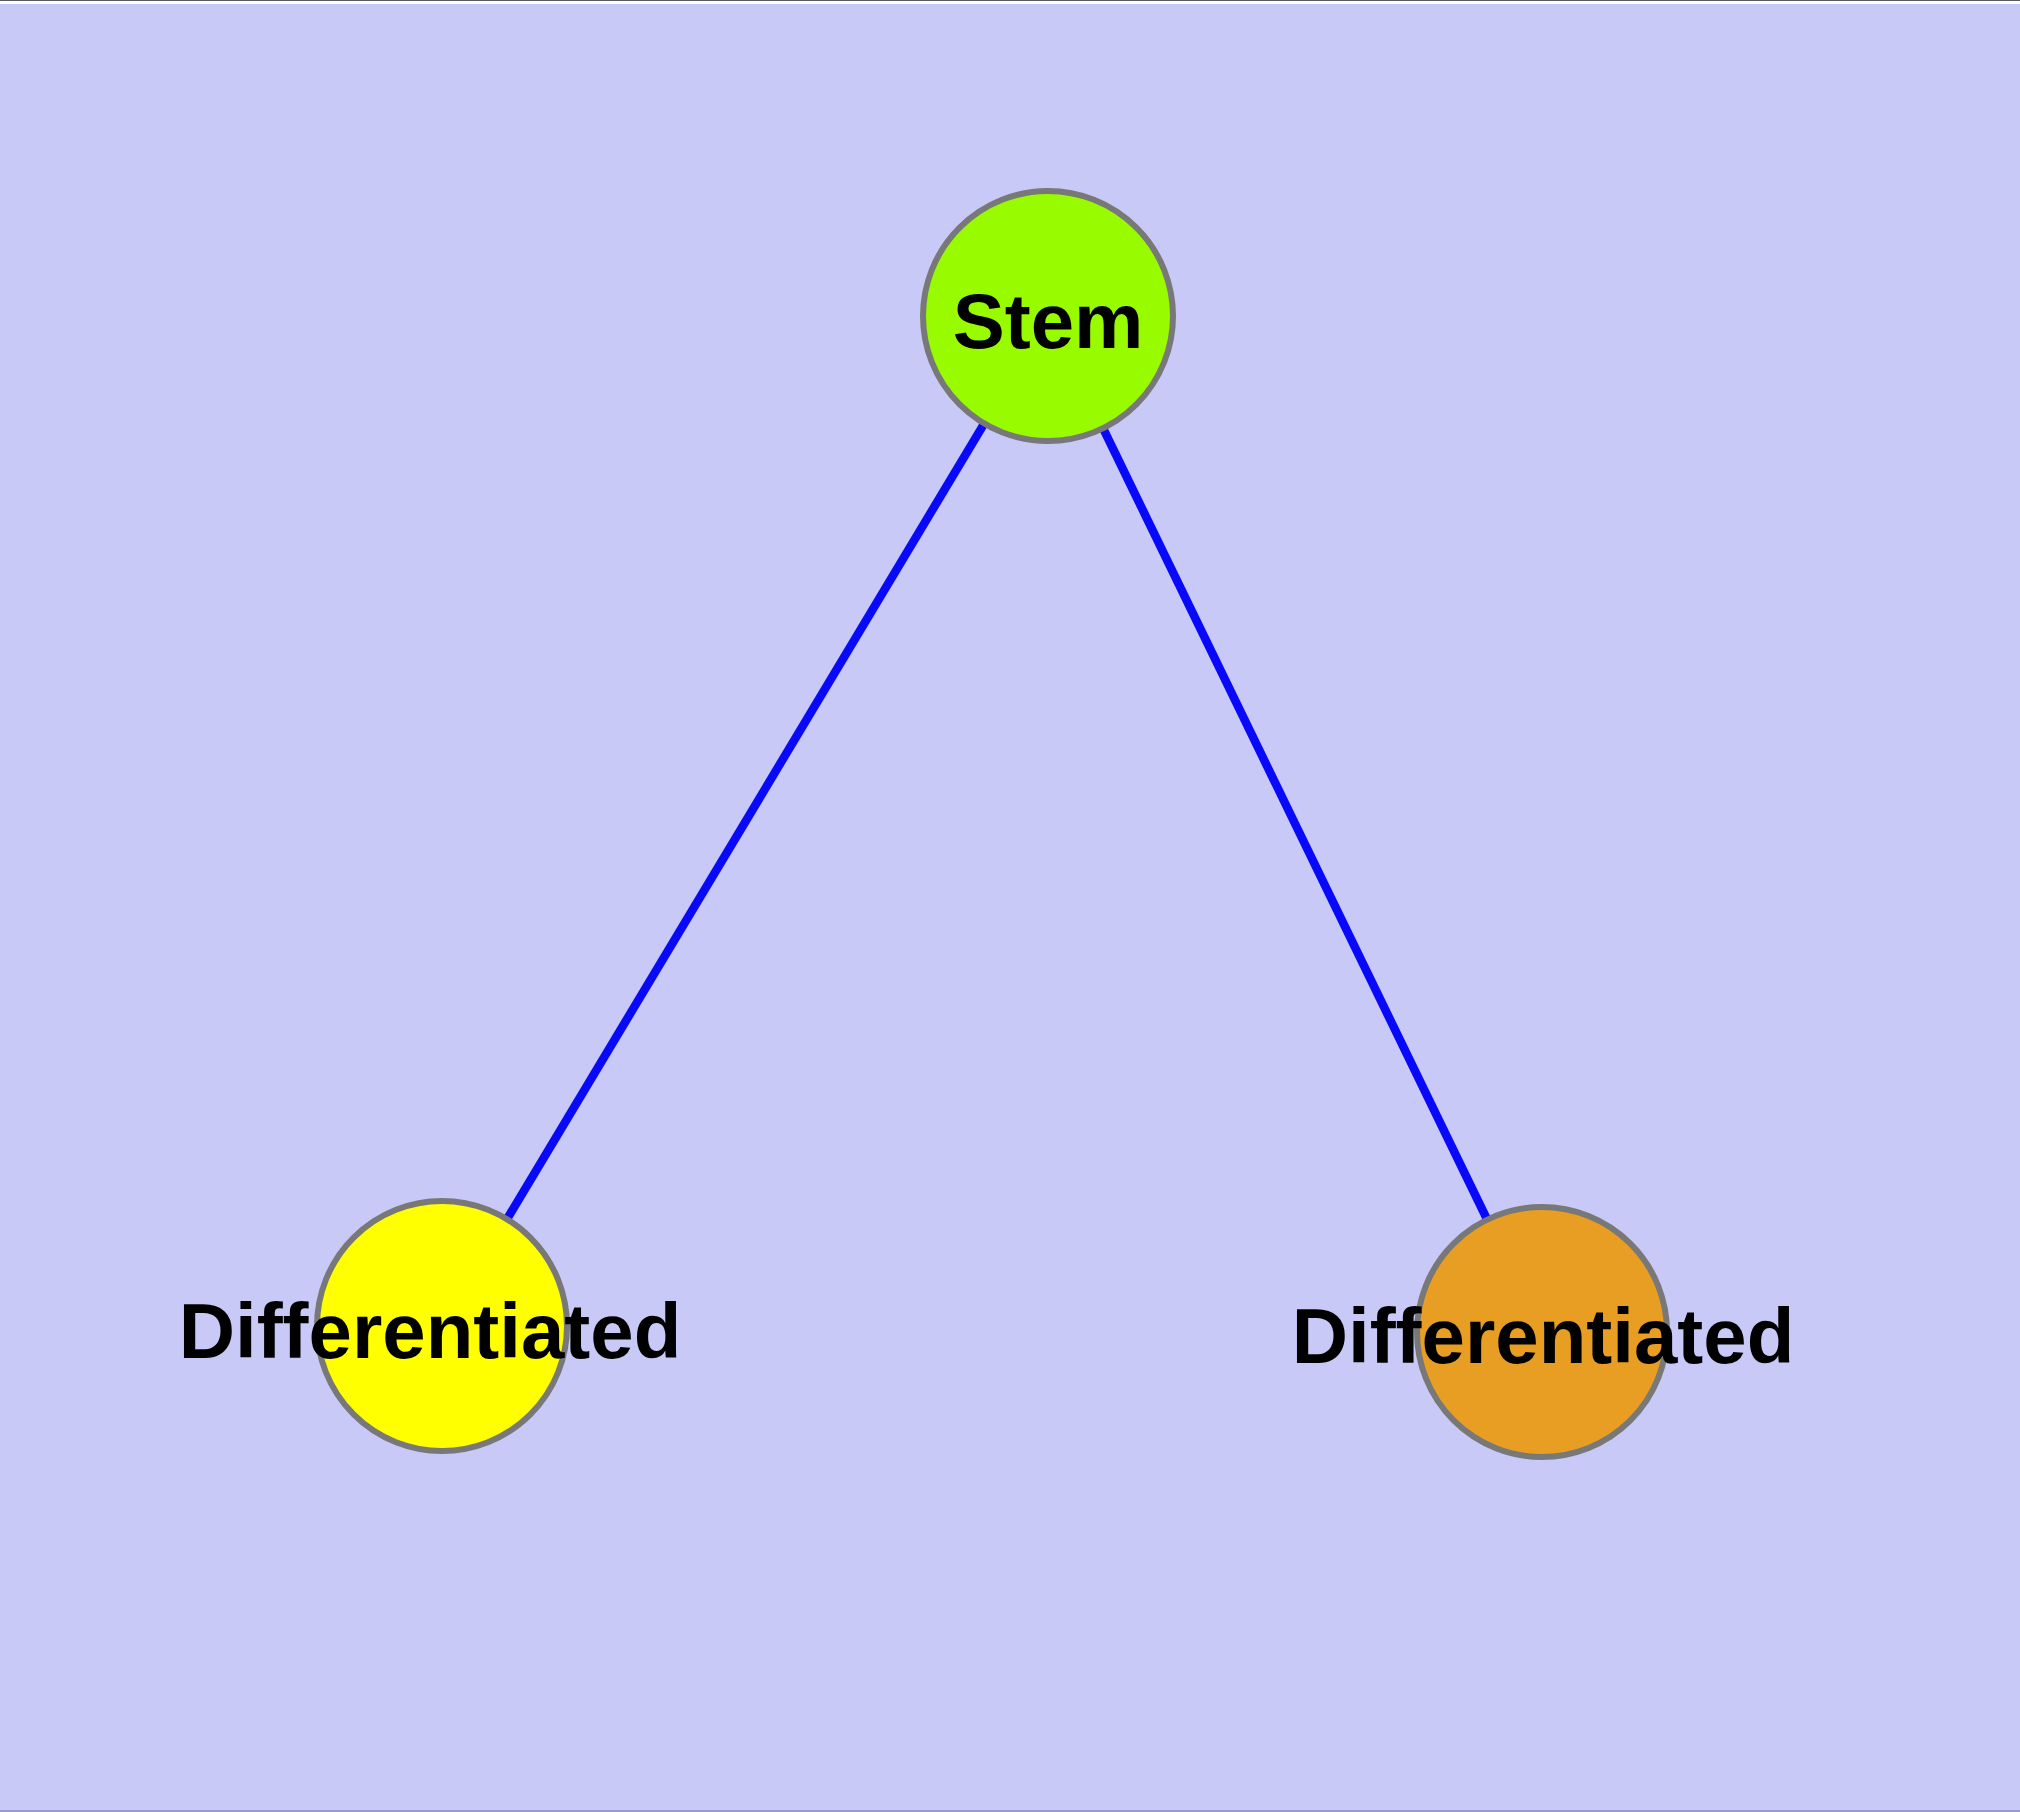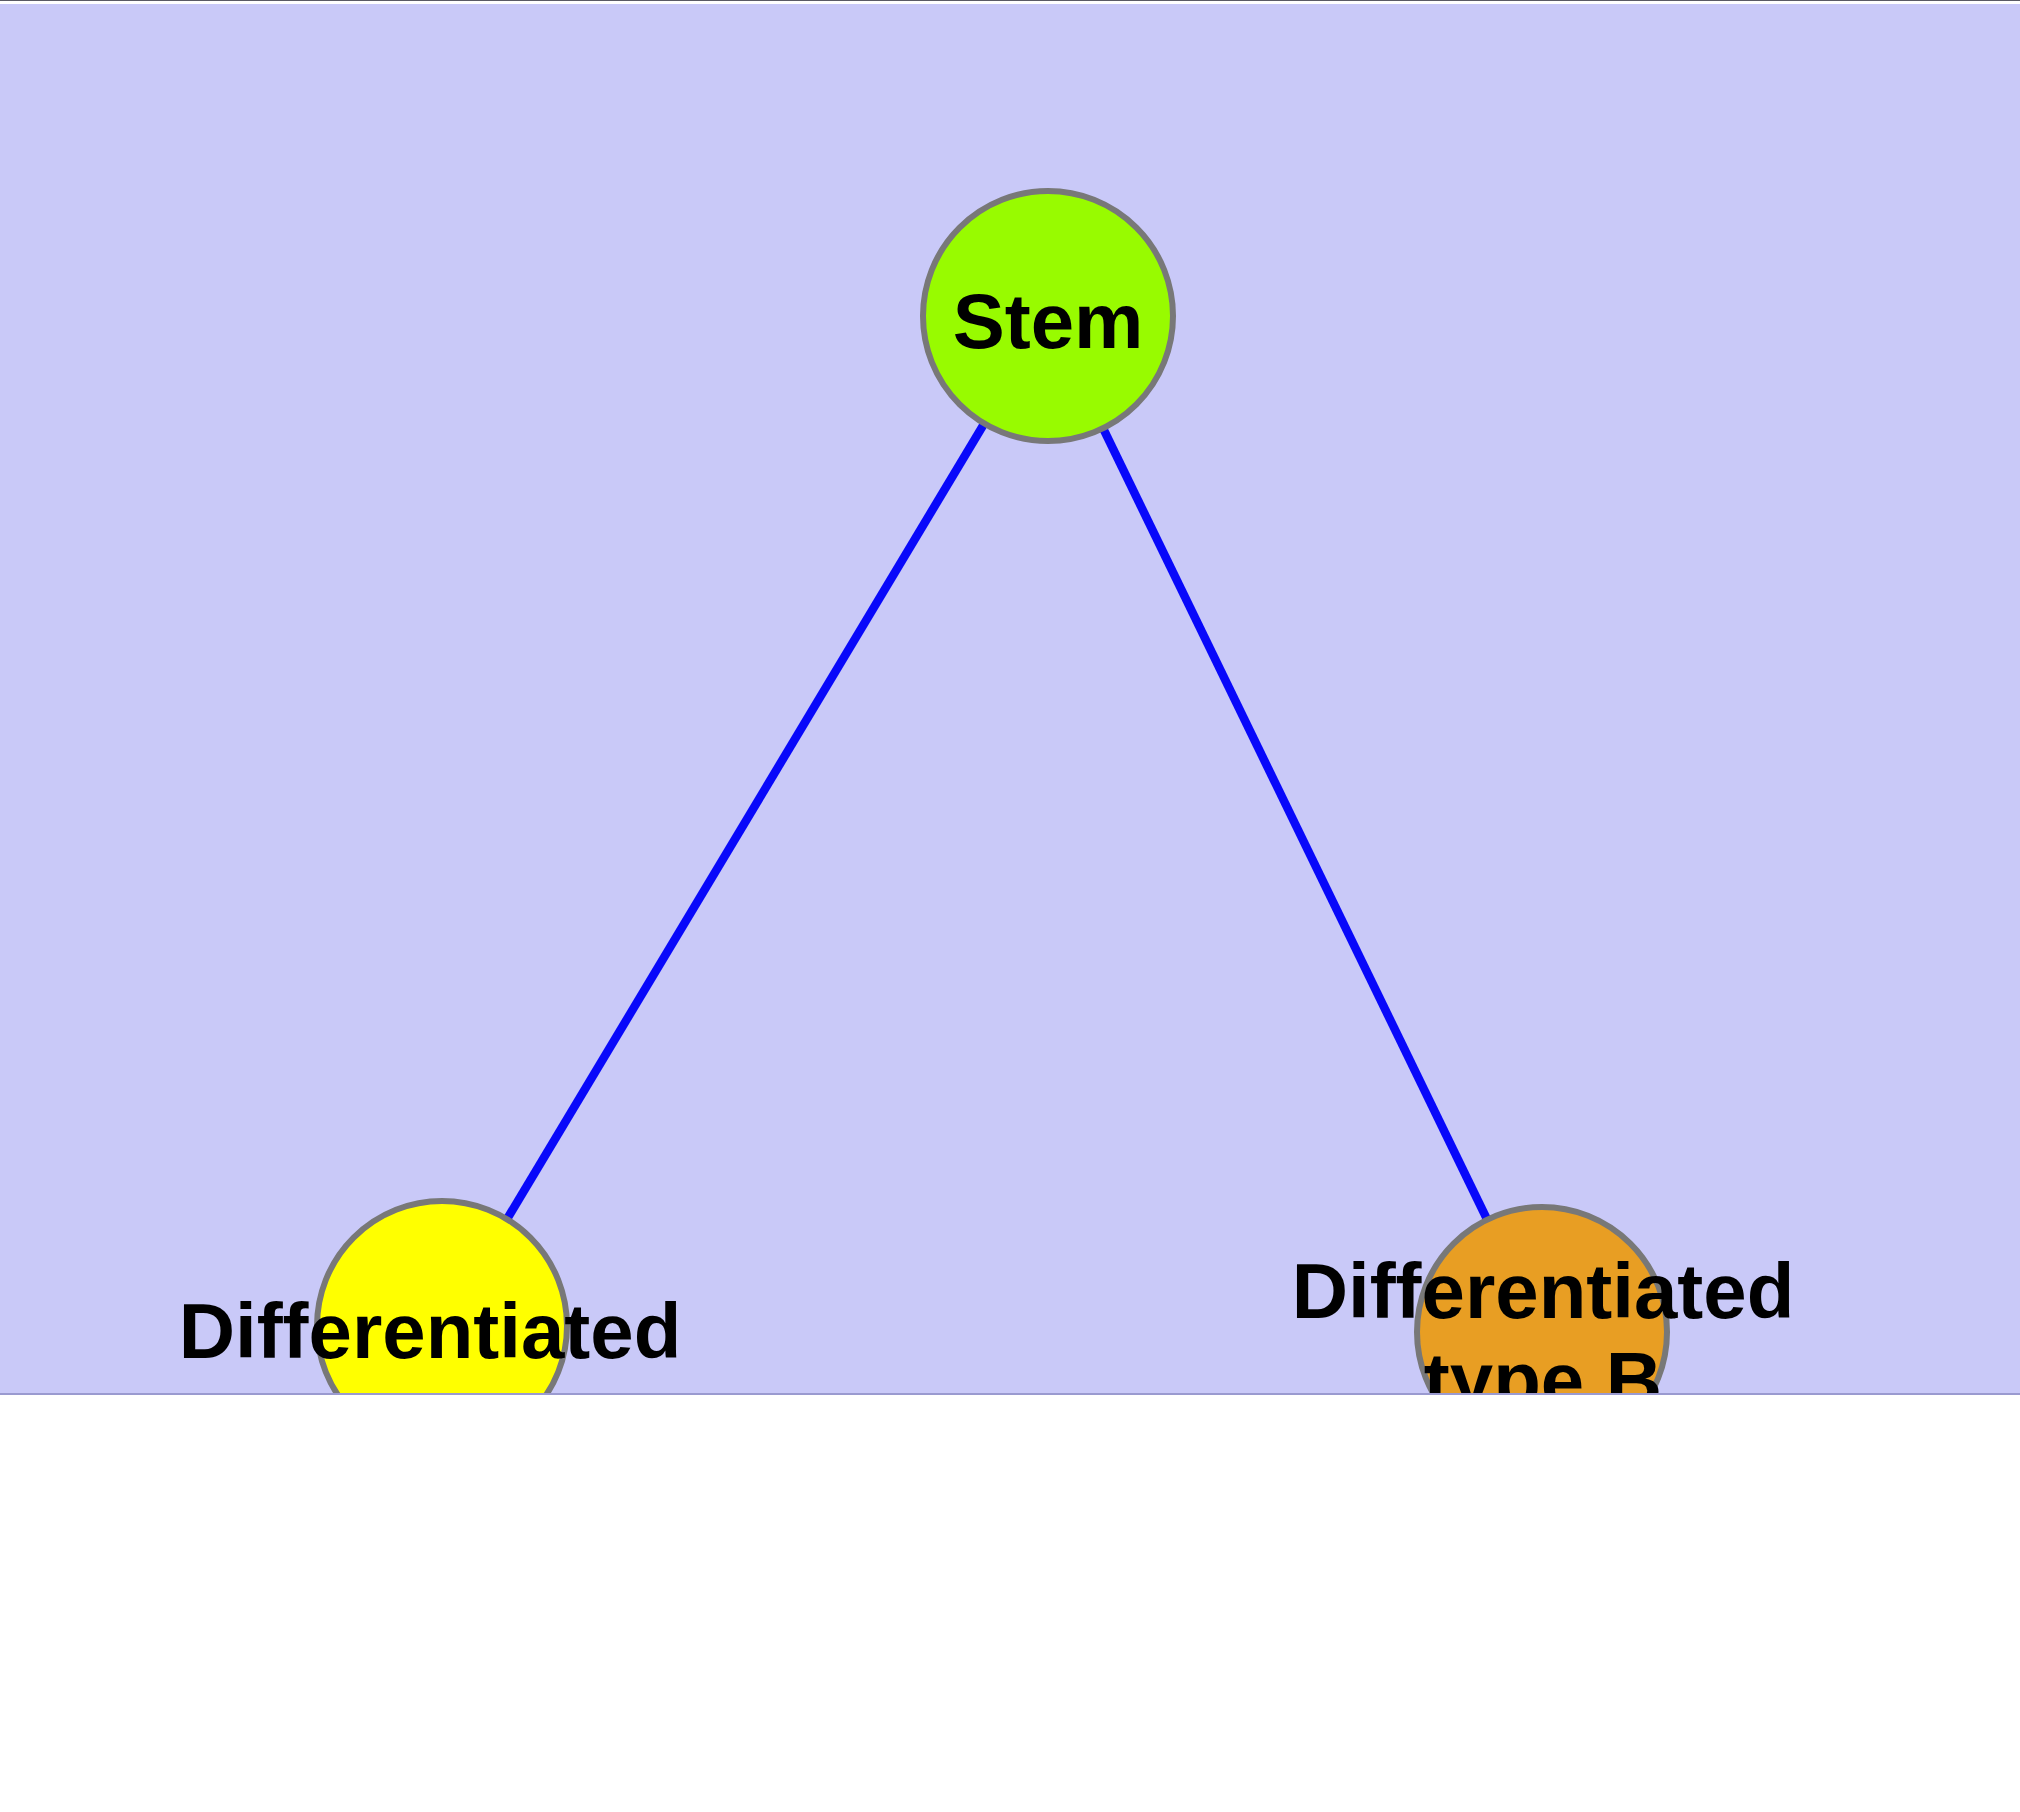--- a/index.html
+++ b/index.html
@@ -4,21 +4,21 @@
 <style>
   html, body {
     margin: 0;
     padding: 0;
     background: #ffffff;
     font-family: "Liberation Sans", sans-serif;
   }
   .stage {
     position: relative;
     width: 2021px;
-    height: 1395px;
+    height: 1812px;
     background: #C9C9F8;
     overflow: hidden;
   }
   
   .top-chrome {
     position: absolute;
     top: 0; left: 0; right: 0;
     height: 3.4px;
     background: #ffffff;
     border-top: 1.7px solid #5a5a64;
@@ -89,19 +89,18 @@
   <div class="node node-type-b" style="background: rgb(232, 158, 35); border-color: rgb(120, 120, 120);"></div>
 
   <div class="node-label label-stem">Stem</div>
 
   <div class="node-label label-type-a">
     <div>Differentiated</div>
   </div>
 
   <div class="node-label label-type-b">
     <div>Differentiated</div>
-    <div>type B</div>
   </div>
 
   <div class="bottom-chrome"></div>
 
 </div>
 
 
 </body></html>

